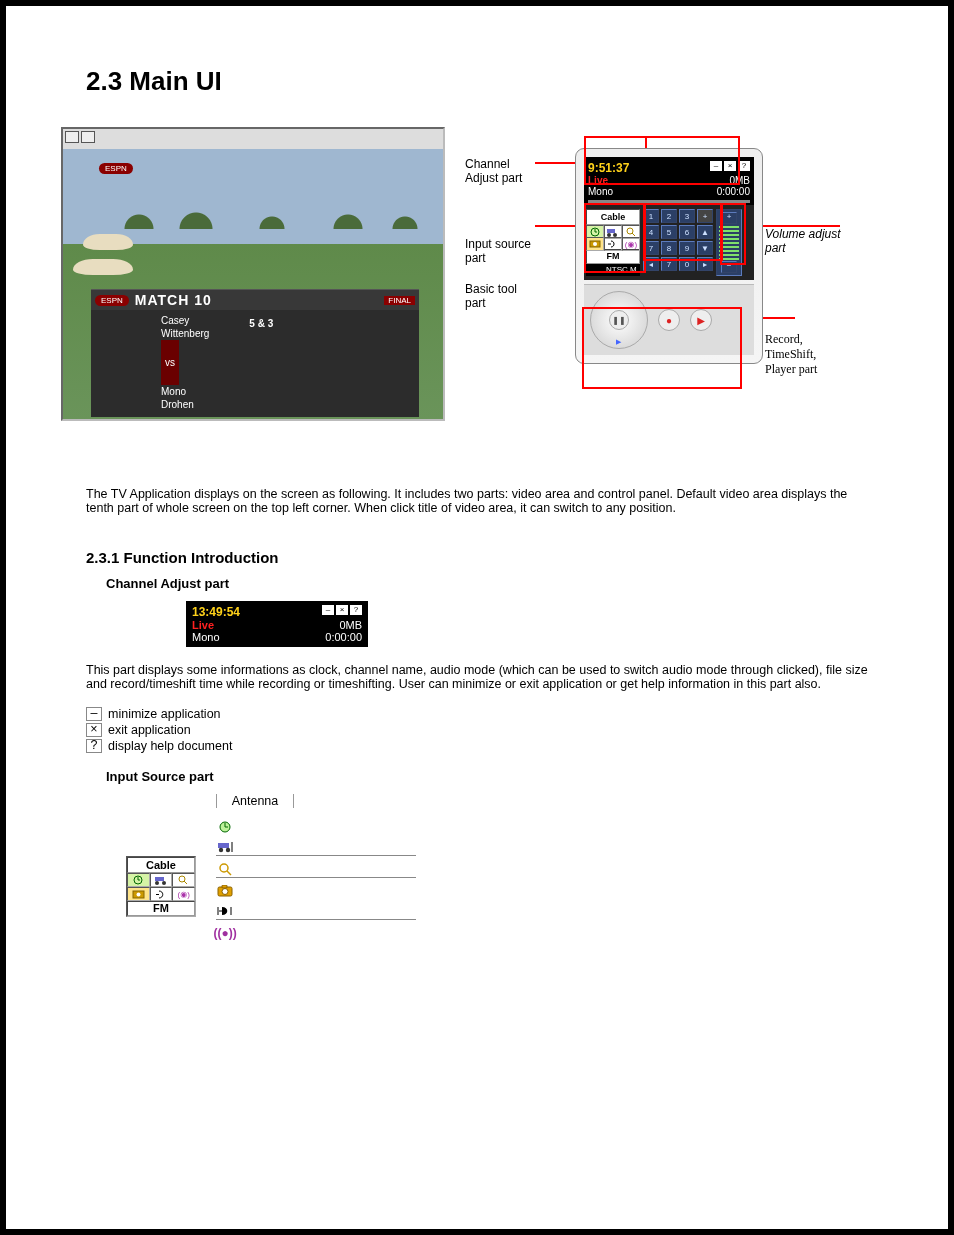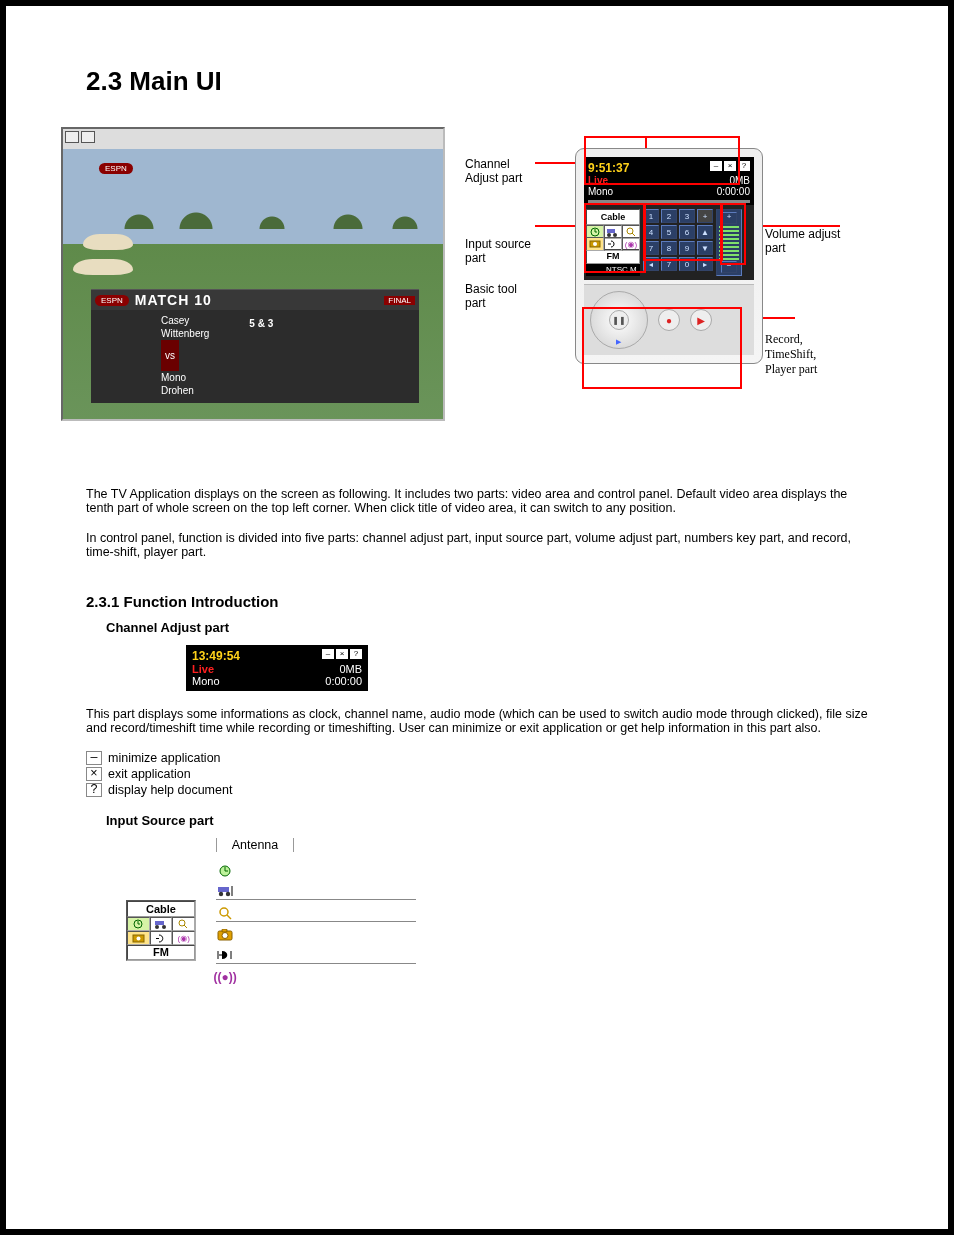--- a/index.html
+++ b/index.html
@@ -217,21 +217,21 @@
         <div class="match-bar">
           <div class="mb-row1">
             <span class="espn-bug" style="position:static;">ESPN</span>
             <span class="mb-title">MATCH 10</span>
             <span class="mb-final">FINAL</span>
           </div>
           <div class="mb-body">
             <div class="mb-names">
               <div>Casey</div>
               <div>Wittenberg</div>
-              <div style="background:#6a0000;display:inline-block;padding:9px 4px;">vs</div>
+              <div style="background:#6a0000;display:inline-block;padding:16px 4px;">vs</div>
               <div>Mono</div>
               <div>Drohen</div>
             </div>
             <div style="font-weight:bold;padding-top:4px;">5 &amp; 3</div>
           </div>
         </div>
       </div>
     </div>
 
     <div class="remote-wrap">
@@ -241,21 +241,21 @@
       <div class="callout-line" style="left:70px;top:35px;width:55px;height:2px;"></div>
       <div class="callout-line" style="left:180px;top:10px;width:2px;height:44px;"></div>
 
       <div class="callout-label" style="left:0;top:110px;white-space:pre;">Input source
 part</div>
       <div class="callout-line" style="left:70px;top:98px;width:55px;height:2px;"></div>
 
       <div class="callout-label" style="left:0;top:155px;white-space:pre;">Basic tool
 part</div>
 
-      <div class="callout-label" style="left:300px;top:100px;white-space:pre;">Volume adjust
+      <div class="callout-label" style="left:300px;top:100px;white-space:pre;font-style:italic;">Volume adjust
 part</div>
       <div class="callout-line" style="left:275px;top:98px;width:100px;height:2px;"></div>
 
       <div class="callout-label" style="left:300px;top:205px;white-space:pre;font-family:Liberation Serif, serif;">Record,
 TimeShift,
 Player part</div>
       <div class="callout-line" style="left:270px;top:190px;width:60px;height:2px;"></div>
 
       <div class="remote">
 
@@ -359,21 +359,20 @@
 
       <div class="red-box" style="left:119px;top:9px; width:152px; height:45px;"></div>
       <div class="red-box" style="left:119px;top:76px; width:58px; height:66px;"></div>
       <div class="red-box" style="left:178px;top:76px; width:76px; height:54px;"></div>
       <div class="red-box" style="left:255px;top:76px; width:22px; height:58px;"></div>
       <div class="red-box" style="left:117px;top:180px; width:156px; height:78px;"></div>
     </div>
   </div>
 
   <div class="body-text">The TV Application displays on the screen as following. It includes two parts: video area and control panel. Default video area displays the tenth part of whole screen on the top left corner. When click title of video area, it can switch to any position.</div>
-  <div class="body-text" style="margin-top:10px;">In control panel, function is divided into five parts: channel adjust part, input source part, volume adjust part, numbers key part, and record, time-shift, player part.</div>
 
   <div class="subheading" style="margin-top:34px;">2.3.1 Function Introduction</div>
 
   <div class="subheading" style="margin-left:60px; font-size:13px; margin-top:10px;">Channel Adjust part</div>
 
   <div class="lcd-standalone">
     <div class="lcd-row">
       <span class="left-txt yellow" style="color:#ffd21a;font-weight:bold;">13:49:54</span>
       <span class="lcd-icons">
         <span>–</span>

